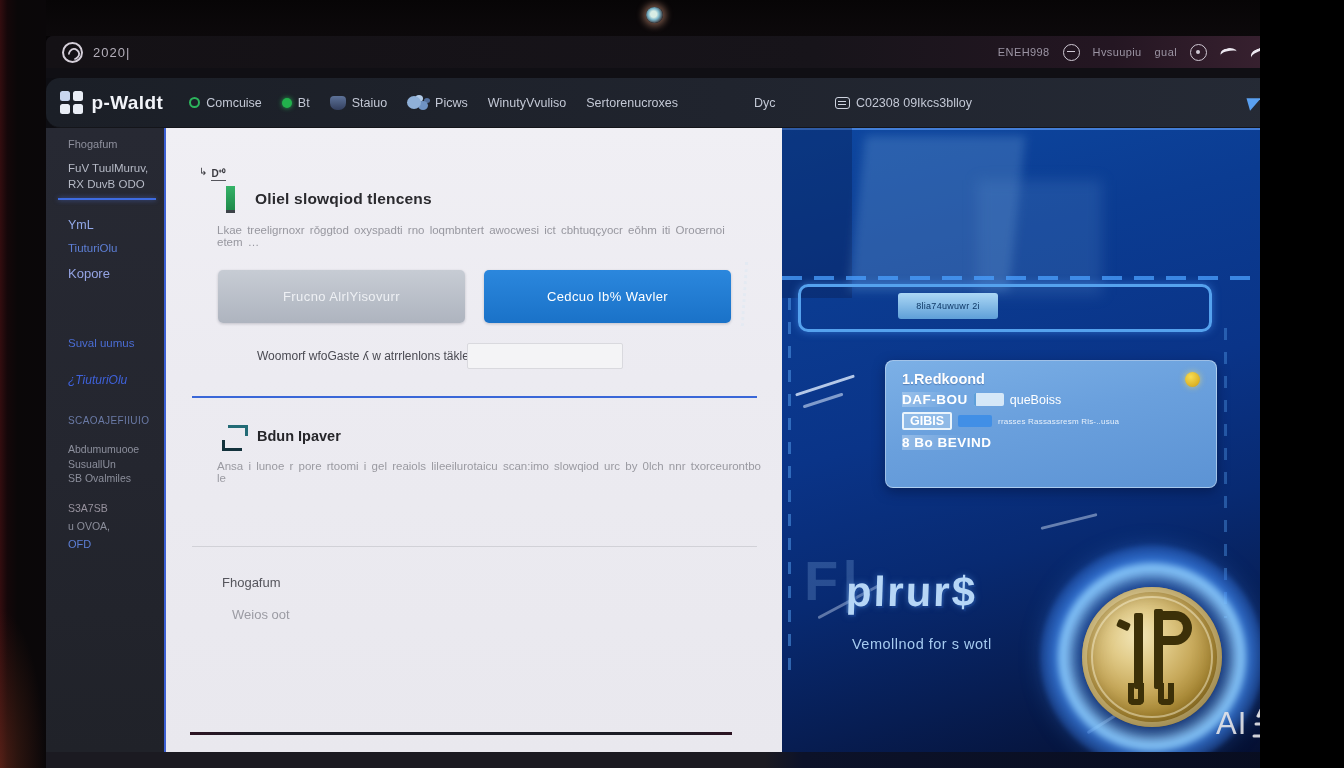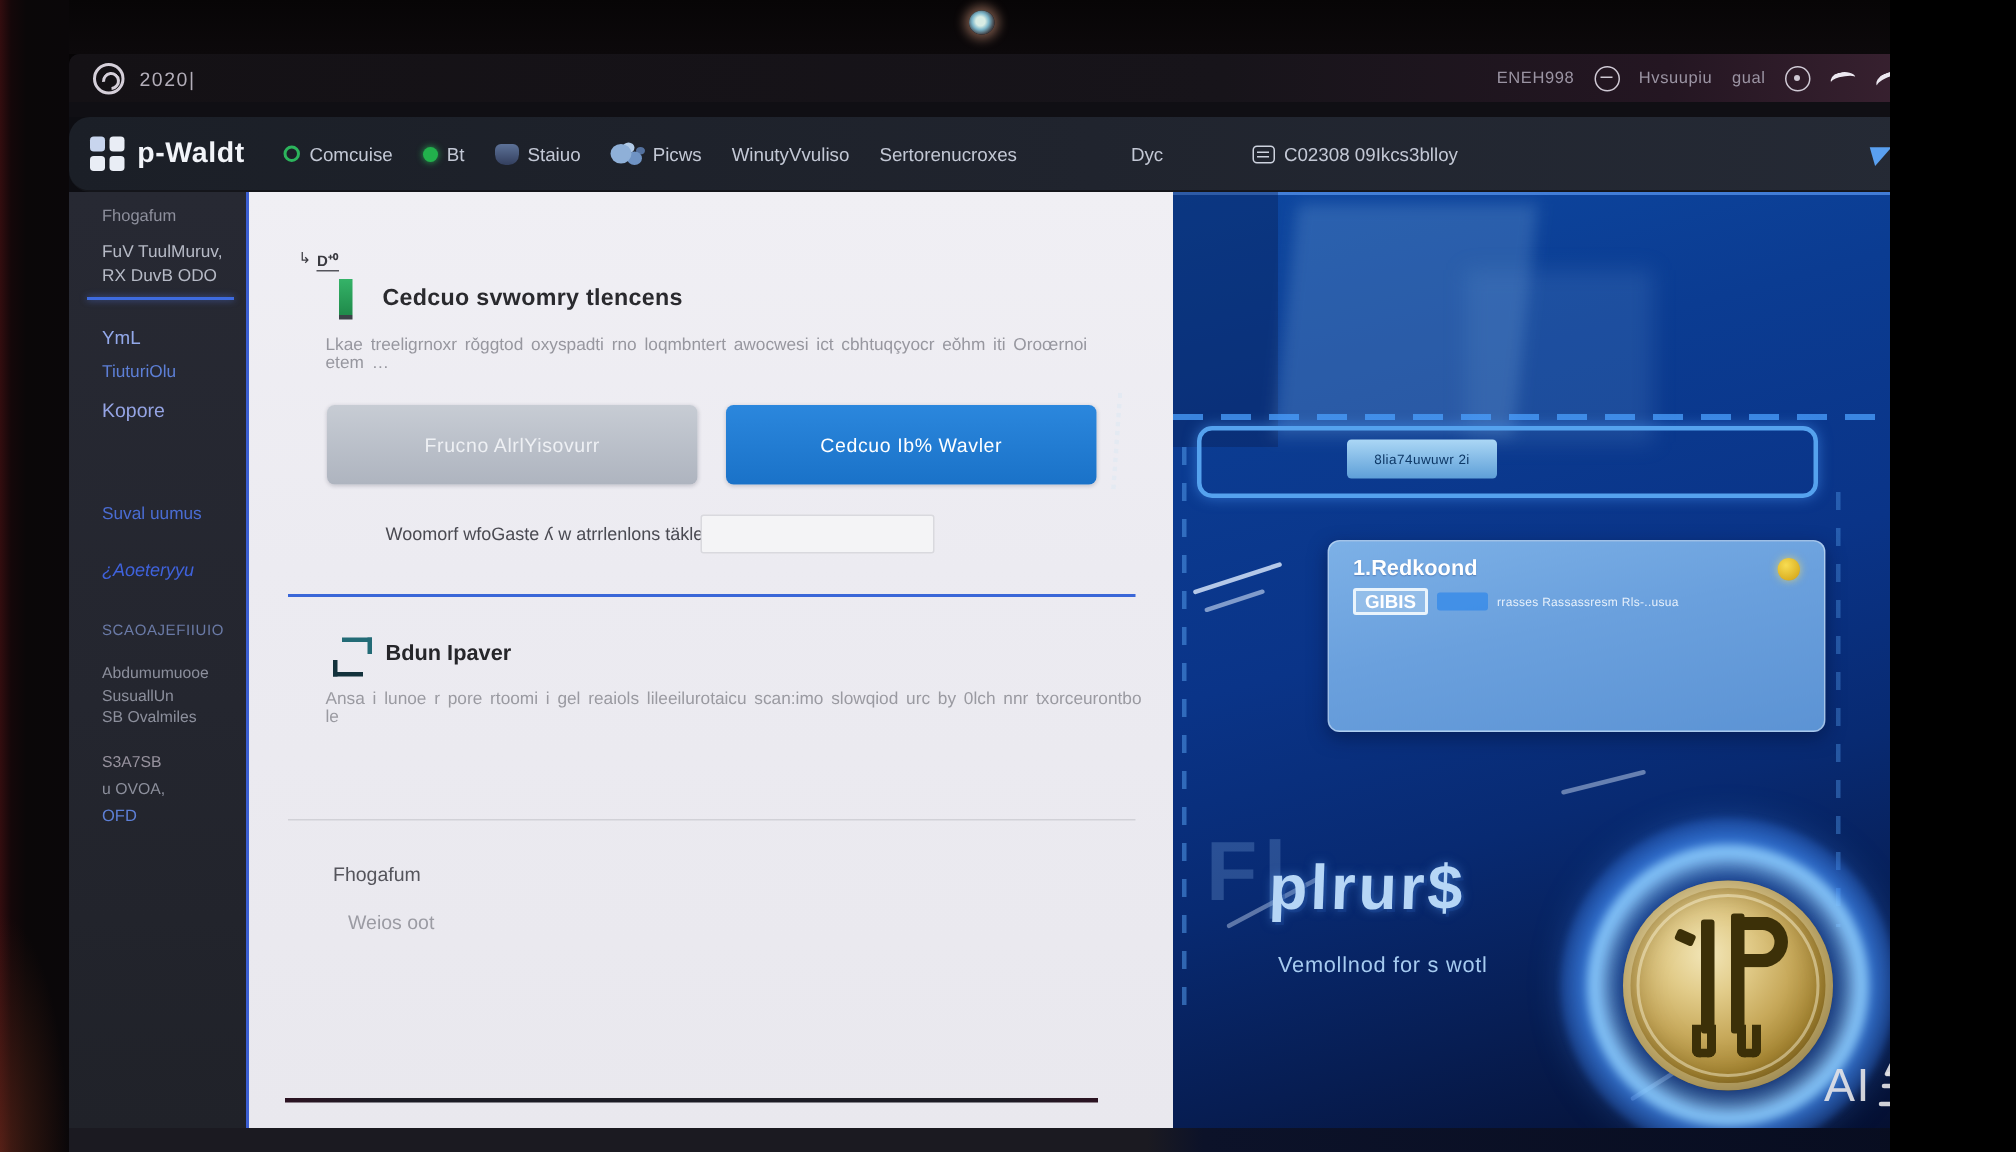--- a/index.html
+++ b/index.html
@@ -283,37 +283,37 @@
 
       <aside class="sidebar">
         <span class="sb-item si0">Fhogafum</span>
         <span class="sb-item si1">FuV TuulMuruv,</span>
         <span class="sb-item si2">RX DuvB ODO</span>
         <span class="sb-div"></span>
         <span class="sb-item si3">YmL</span>
         <span class="sb-item si4">TiuturiOlu</span>
         <span class="sb-item si5">Kopore</span>
         <span class="sb-item si6">Suval uumus</span>
-        <span class="sb-item si7">¿Aoeteryyu</span>
+        <span class="sb-item si7">¿TiuturiOlu</span>
         <span class="sb-item si8">SCAOAJEFIIUIO</span>
         <span class="sb-item si9">Abdumumuooe</span>
         <span class="sb-item si10">SusuallUn</span>
         <span class="sb-item si11">SB Ovalmiles</span>
         <span class="sb-item si12">S3A7SB</span>
         <span class="sb-item si13">u OVOA,</span>
         <span class="sb-item si14">OFD</span>
       </aside>
 
       <main class="content">
         <div class="breadcrumb">
           <span>↳</span>
           <b>D⁺⁰</b>
         </div>
         <span class="green-bar"></span>
-        <h1 class="h1">Cedcuo svwomry tlencens</h1>
+        <h1 class="h1">Oliel slowqiod tlencens</h1>
         <p class="p1">Lkae  treeligrnoxr rǒggtod oxyspadti rno loqmbntert  awocwesi ict cbhtuqçyocr eǒhm iti Oroœrnoi etem  …</p>
         <button class="btn secondary">Frucno AlrlYisovurr</button>
         <button class="btn primary">Cedcuo Ib% Wavler</button>
         <span class="artifact-squiggle"></span>
         <span class="field-label">Woomorf wfoGaste  ʎ w atrrlenlons täklerdit</span>
         <input class="inline-input" type="text" style="">
         <div class="divider-blue"></div>
         <span class="bracket">
             <i class="ba"></i>
             <i class="bb"></i>
@@ -340,23 +340,31 @@
         <div class="vdash-r"></div>
         <div class="outline-box"></div>
         <div class="chip">8lia74uwuwr  2i</div>
 
         <div class="promo-card">
           <div class="card-title-row">
             <span class="card-title">1.Redkoond</span>
             <span class="yellow-dot"></span>
           </div>
           <div class="card-row">
+            <span class="row-strong">DAF-BOU</span>
+            <span class="lightbox"></span>
+            <span>queBoiss</span>
+          </div>
+          <div class="card-row">
             <span class="tag">GIBIS</span>
             <span class="blue-patch"></span>
             <span class="tiny-note">rrasses Rassassresm Rls-..usua</span>
+          </div>
+          <div class="card-row">
+            <span class="row-strong">8 Bo BEVIND</span>
           </div>
         </div>
 
         <span class="bg-glyph">F|</span>
         <span class="hero-title">plrur$</span>
         <span class="hero-sub">Vemollnod for s wotl</span>
 
         <span class="coin-glow"></span>
         <span class="coin-ring"></span>
         <span class="coin">

